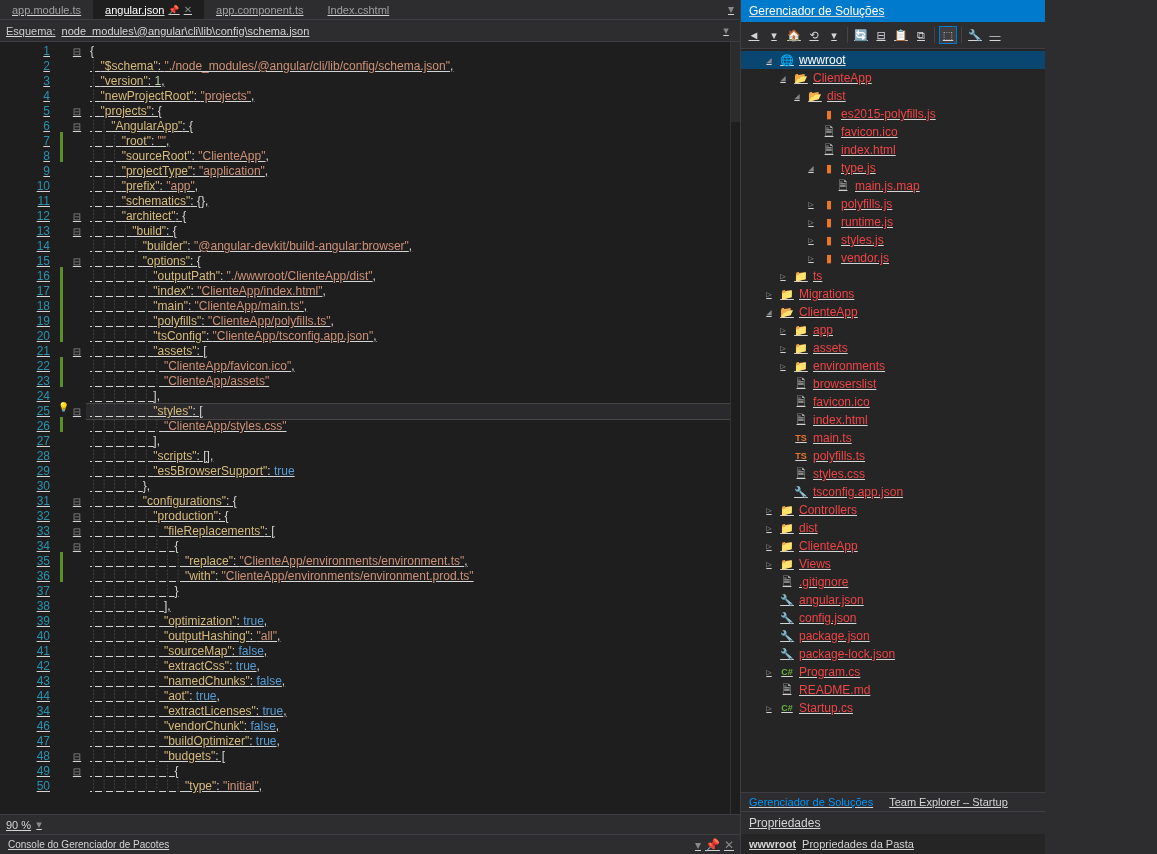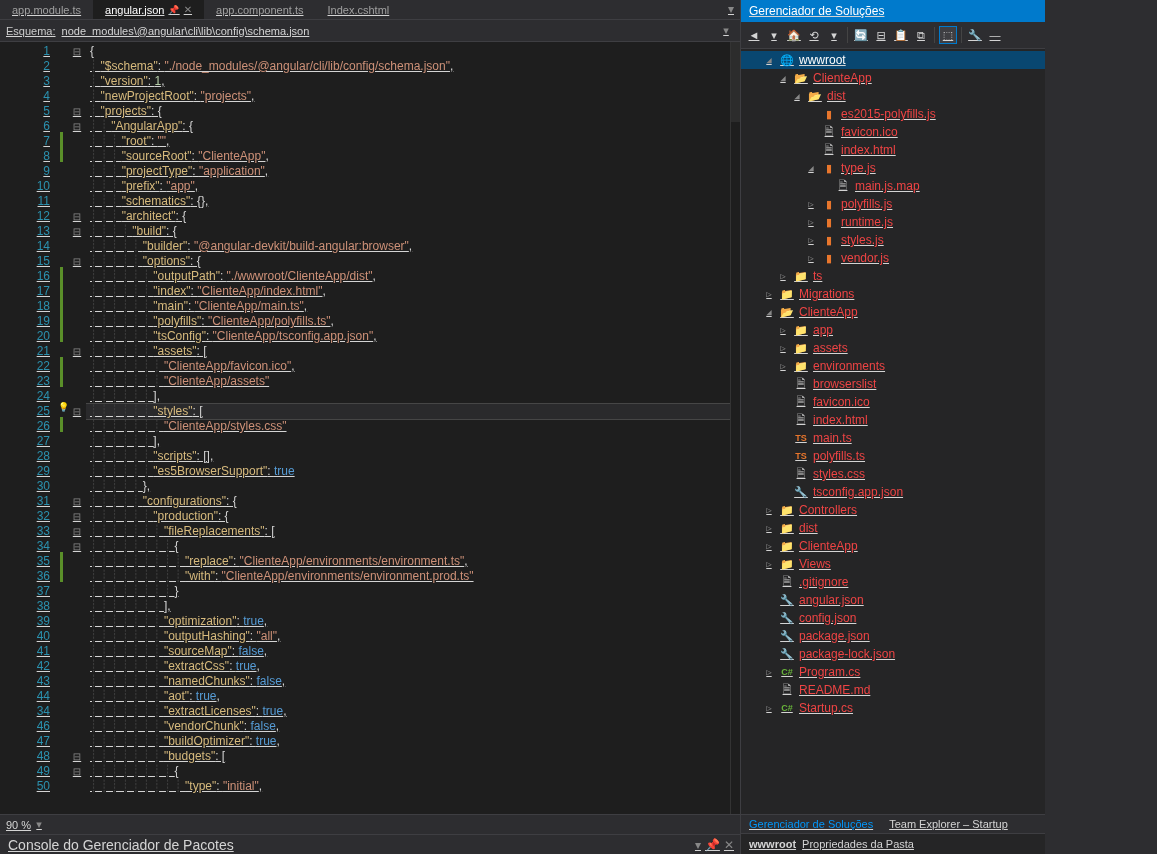--- a/index.html
+++ b/index.html
@@ -30,21 +30,21 @@
 .indent-guide { color: #404040; }
 .marker-col { width: 8px; background: #1e1e1e; }
 .marker-col .mk { height: 15px; }
 .mk.green { border-left: 3px solid #5a8f29; }
 .mk.bulb { position: relative; }
 .mk.bulb::before { content: "💡"; font-size: 9px; position: absolute; left: -2px; }
 .minimap { width: 10px; background: #1e1e1e; border-left: 1px solid #333; position: relative; }
 .minimap-thumb { position: absolute; top: 0; width: 100%; height: 80px; background: rgba(100,100,100,0.2); }
 .zoom-bar { height: 20px; background: #2d2d30; display: flex; align-items: center; padding: 0 6px; font-size: 11px; border-top: 1px solid #3e3e42; }
 .bottom-panels { display: flex; height: 20px; background: #2d2d30; border-top: 1px solid #3e3e42; }
-.panel-tab { padding: 2px 8px; font-size: 14px; color: #d4d4d4; display: flex; align-items: center; }
+.panel-tab { padding: 2px 8px; font-size: 10px; color: #d4d4d4; display: flex; align-items: center; }
 .panel-tab.left { flex: 1; }
 .panel-controls { display: flex; align-items: center; gap: 4px; padding-right: 6px; color: #888; }
 .solution-explorer { width: 305px; background: #252526; display: flex; flex-direction: column; border-left: 1px solid #3e3e42; }
 .se-title { background: #007acc; color: #fff; padding: 4px 8px; font-size: 12px; }
 .se-toolbar { display: flex; align-items: center; gap: 2px; padding: 4px; background: #2d2d30; border-bottom: 1px solid #3e3e42; }
 .se-toolbar .tb-btn { width: 18px; height: 18px; display: flex; align-items: center; justify-content: center; color: #d4d4d4; cursor: pointer; font-size: 11px; }
 .se-toolbar .tb-sep { width: 1px; height: 16px; background: #444; margin: 0 2px; }
 .se-toolbar .tb-btn.active { background: #3e3e42; border: 1px solid #007acc; }
 .se-search { padding: 4px; background: #252526; }
 .se-search input { width: 100%; background: #333337; border: 1px solid #3e3e42; color: #888; padding: 3px 6px; font-size: 11px; outline: none; }
@@ -555,19 +555,20 @@
             <span class="icon-cs">C#</span>
           </span>
           <span class="tree-label">Startup.cs</span>
         </div>
       </div>
     <div class="se-tabs" id="se-tabs">
         <div class="se-tab active">Gerenciador de Soluções</div>
         <div class="se-tab">Team Explorer – Startup</div>
       </div>
     <div class="properties-panel">
+      <div class="prop-title">Propriedades</div>
       <div class="prop-content">
         <span class="prop-name">wwwroot</span>
         <span>Propriedades da Pasta</span>
       </div>
     </div>
   </div>
 </div>
 
 </body></html>

